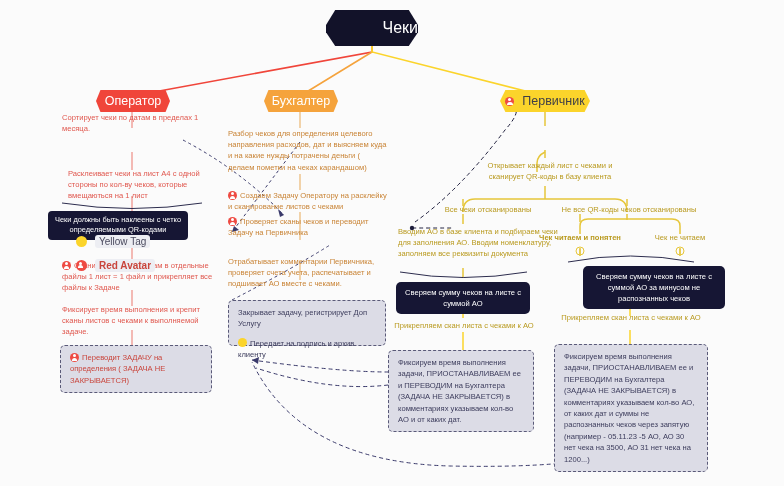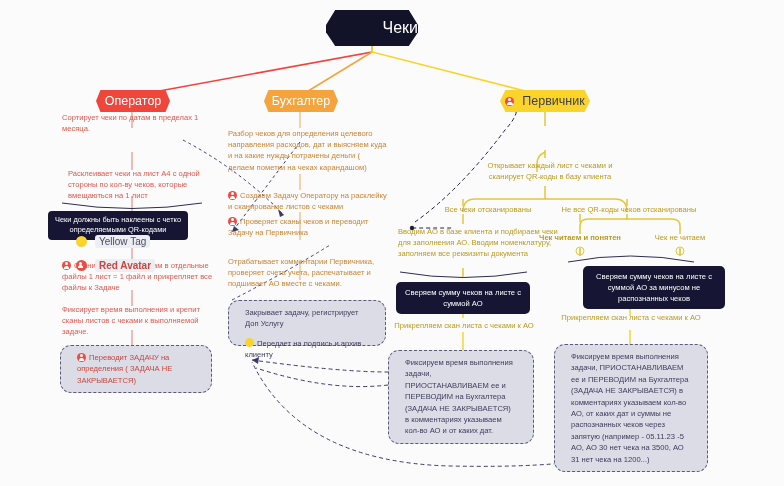--- a/index.html
+++ b/index.html
@@ -58,25 +58,25 @@
     padding:5px 7px;
     text-align:center;
     box-sizing:border-box;
   }
 
   
   .notebox{
     position:absolute;
     background:#dcdce6;
     border:1.2px dashed #5a5a78;
-    border-radius:11px;
+    border-radius:5px;
     color:#3c3c5c;
     font-size:7.6px;
     line-height:1.5;
-    padding:6px 16px;
+    padding:6px 9px;
     box-sizing:border-box;
   }
   .notebox.redtone{color:#c9453c;}
 
   
   .ico{
     display:inline-block;width:9px;height:9px;border-radius:50%;
     vertical-align:-1.5px;margin-right:3px;position:relative;
   }
   .ico.avatar{background:#ee4b43;}

